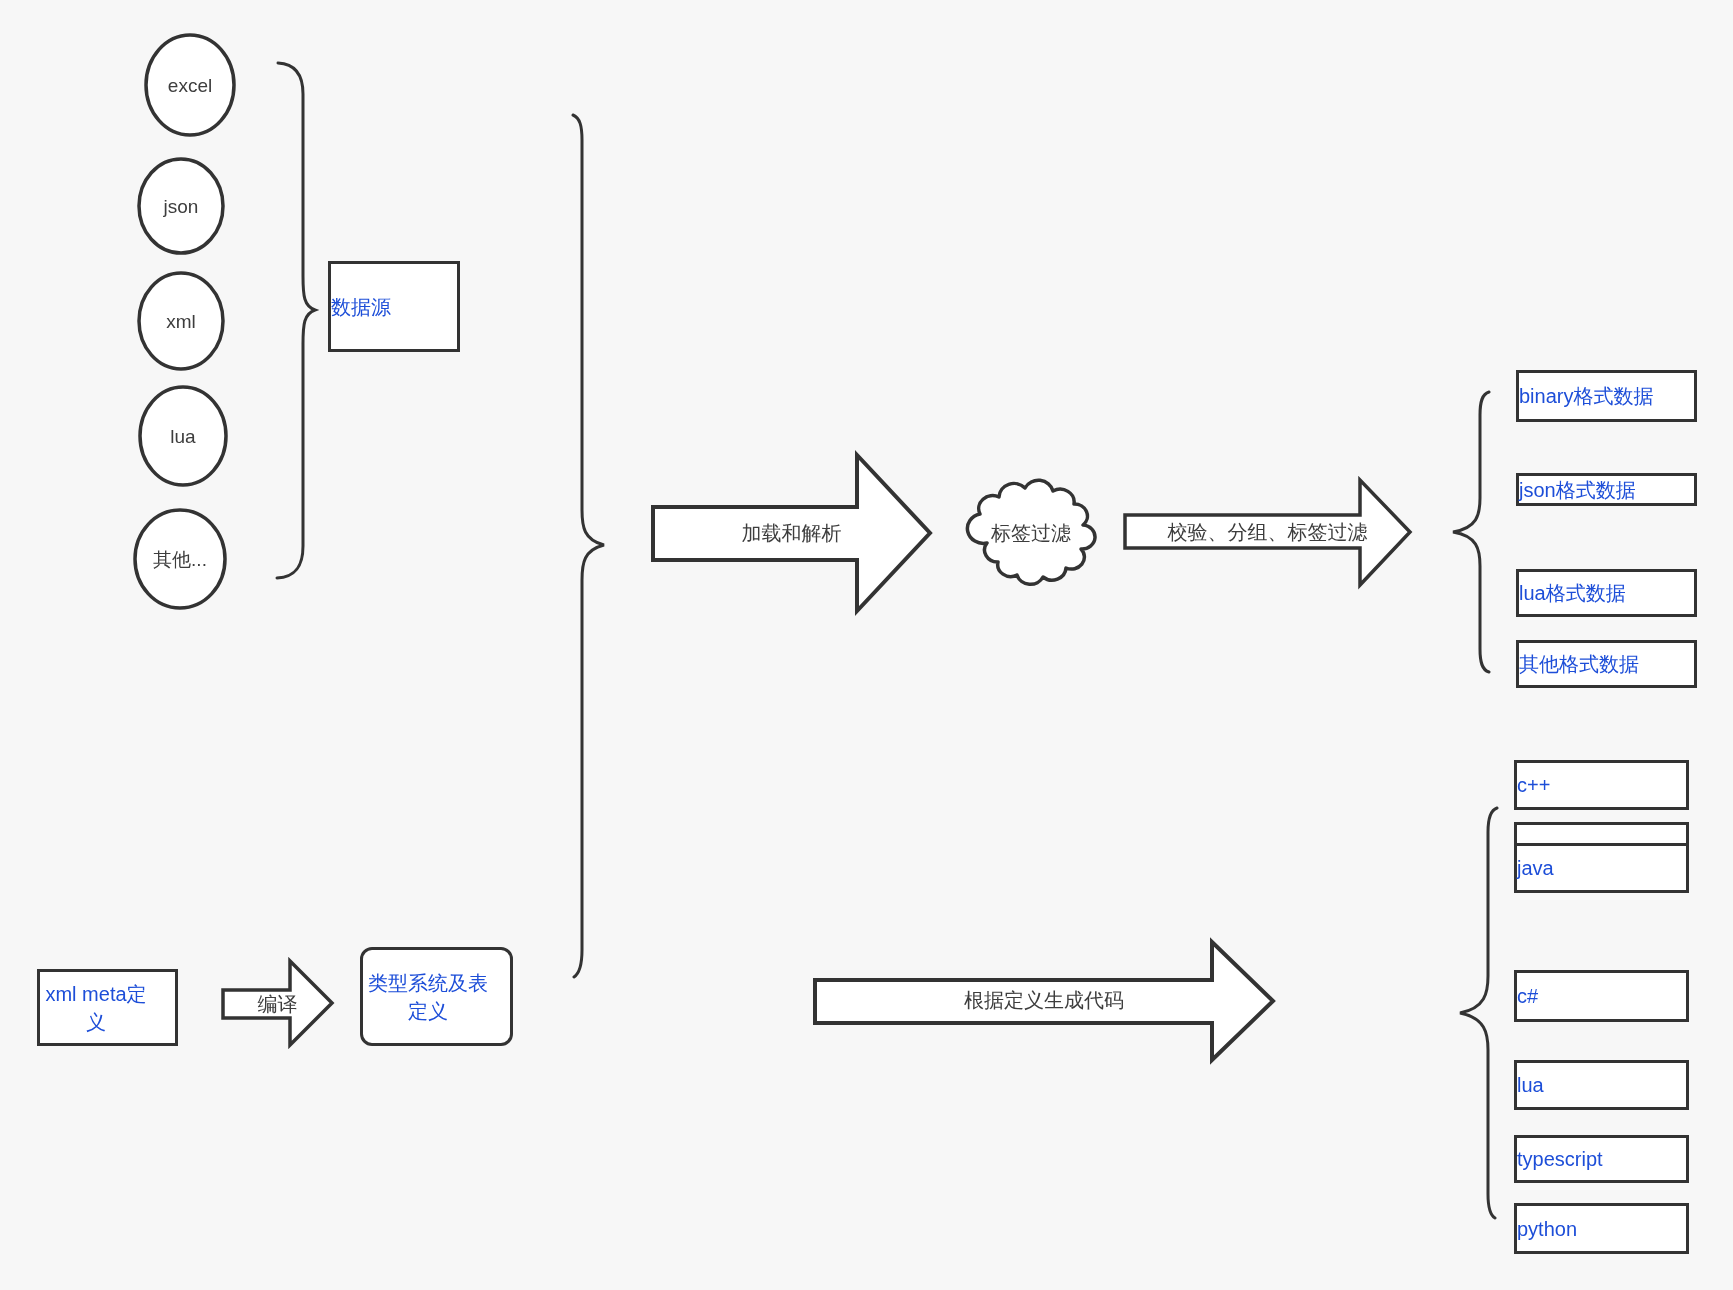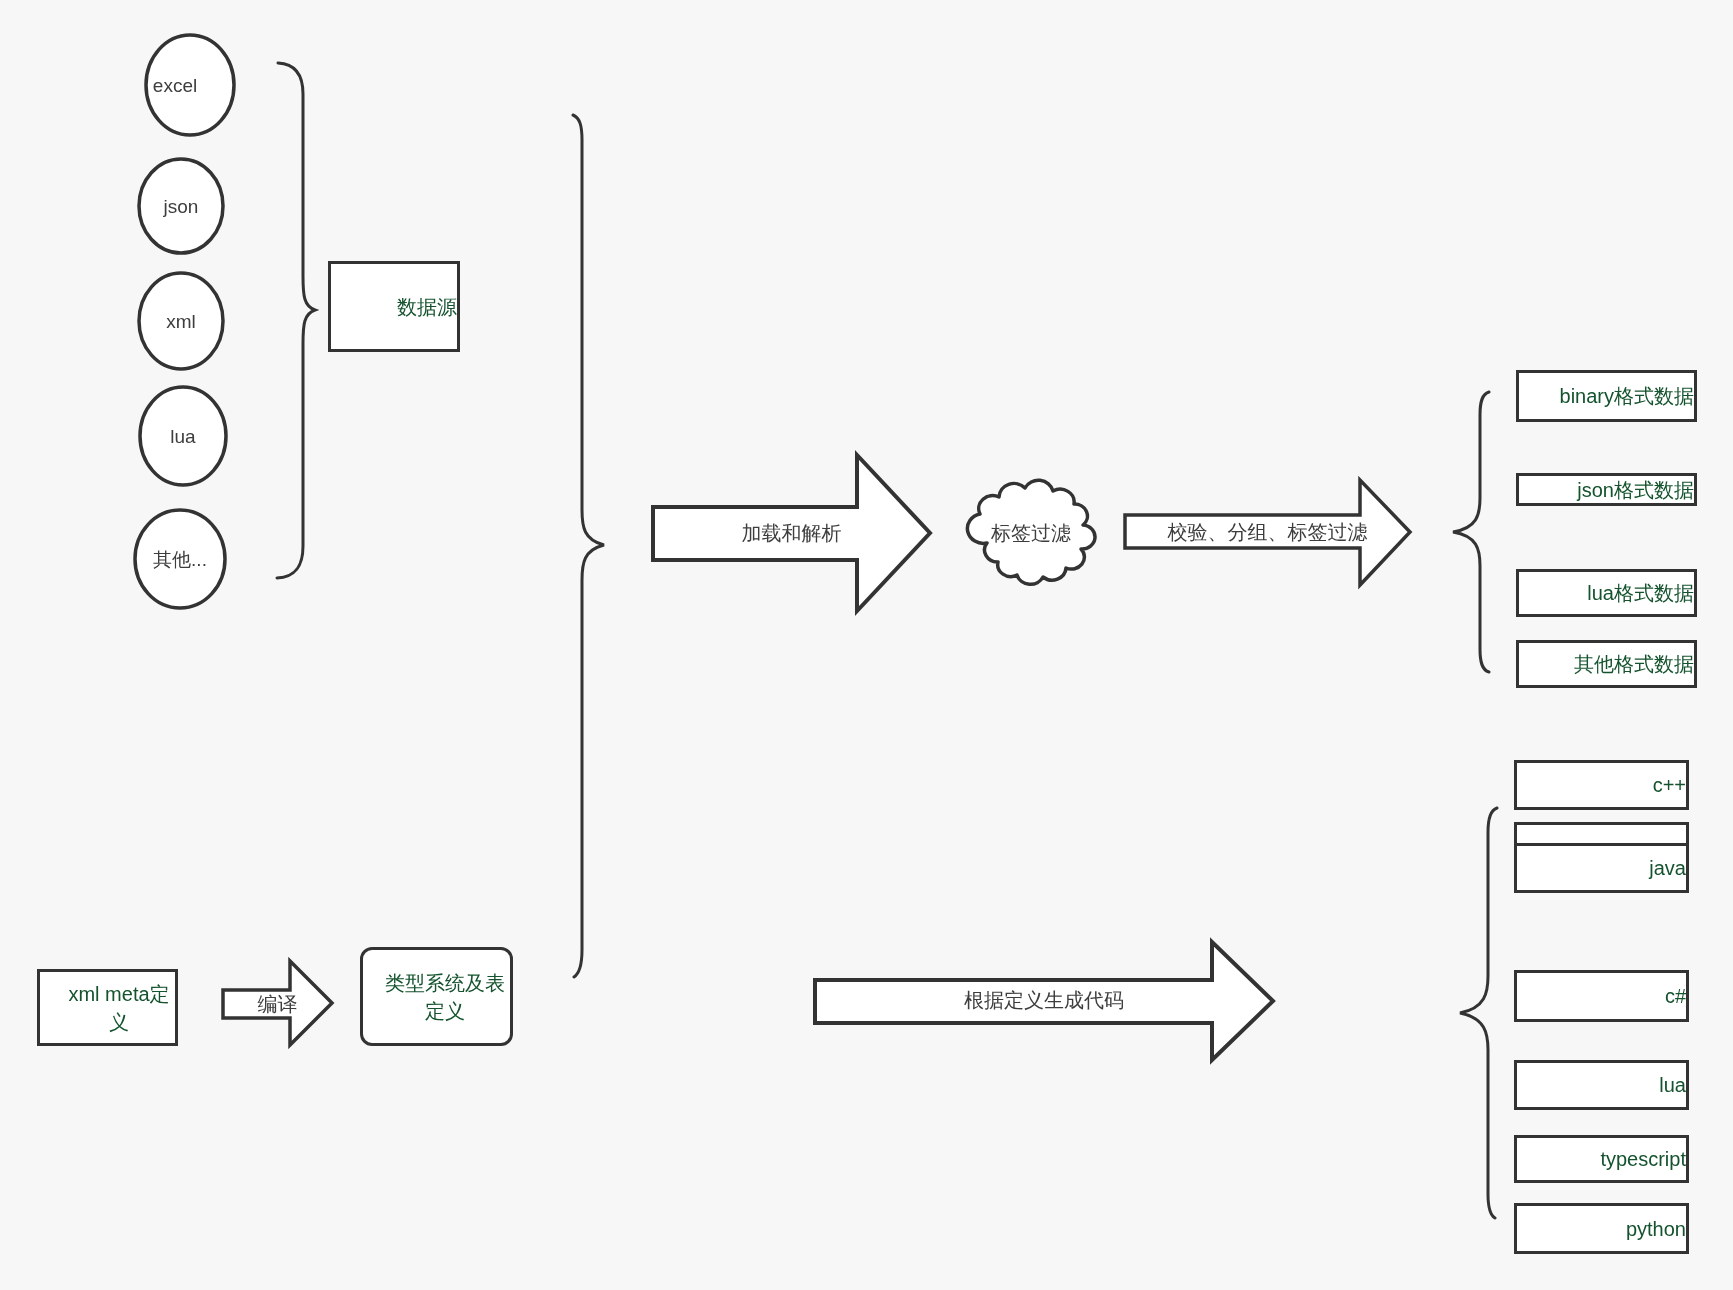--- a/index.html
+++ b/index.html
@@ -22,24 +22,24 @@
     font-size:20px; line-height:27px;
     color:#3d3d3d;
     pointer-events:none;
   }
   .lbl.small { font-size:19px; }
   .box {
     position:absolute;
     box-sizing:border-box;
     background:#ffffff;
     border:3px solid #333333;
-    display:flex; align-items:center; justify-content:flex-end;
+    display:flex; align-items:center; justify-content:flex-start;
     text-align:center;
     font-size:20px; line-height:28px;
-    color:#14532d;
+    color:#1d4ed8;
   }
   .box.rounded { border-radius:12px; }
   .wrap-narrow { display:inline-block; }
 </style>
 </head>
 <body>
 
 <div id="canvas">
 
   <svg id="shapes" width="1733" height="1290" viewBox="0 0 1733 1290">
@@ -62,21 +62,21 @@
 
     <polygon points="1125,515 1360,515 1360,480 1410,532 1360,585 1360,548 1125,548" fill="#ffffff" stroke="#333333" stroke-width="3.5"></polygon>
 
     <polygon points="223,990 290,990 290,961 332,1003 290,1045 290,1018 223,1018" fill="#ffffff" stroke="#333333" stroke-width="3.5"></polygon>
 
     <polygon points="815,980 1212,980 1212,942 1273,1001 1212,1060 1212,1023 815,1023" fill="#ffffff" stroke="#333333" stroke-width="4"></polygon>
 
     <path d="M 980 514 a 14 13 0 0 1 19 -17 a 15 14 0 0 1 26 -9 a 15 14 0 0 1 28 3 a 14 13 0 0 1 21 13 a 13 12 0 0 1 9 21 a 13 12 0 0 1 -2 24 a 13 12 0 0 1 -15 19 a 14 13 0 0 1 -23 9 a 14 13 0 0 1 -26 -2 a 13 12 0 0 1 -19 -13 a 13 12 0 0 1 -11 -19 a 13 12 0 0 1 -7 -29 z" fill="#ffffff" stroke="#333333" stroke-width="3.5" stroke-linejoin="round"></path>
   </svg>
 
-  <div class="lbl small" style="left:115px;top:65px;width:120px;height:40px;">excel</div>
+  <div class="lbl small" style="left:130px;top:65px;width:120px;height:40px;">excel</div>
   <div class="lbl small" style="left:121px;top:186px;width:120px;height:40px;">json</div>
   <div class="lbl small" style="left:121px;top:301px;width:120px;height:40px;">xml</div>
   <div class="lbl small" style="left:123px;top:416px;width:120px;height:40px;">lua</div>
   <div class="lbl small" style="left:120px;top:539px;width:120px;height:40px;">其他...</div>
 
   <div class="box" style="left:328px;top:261px;width:132px;height:91px;">
     <span>数据源</span>
   </div>
 
   <div class="lbl" style="left:1125px;top:512px;width:285px;height:40px;">校验、分组、标签过滤</div>

